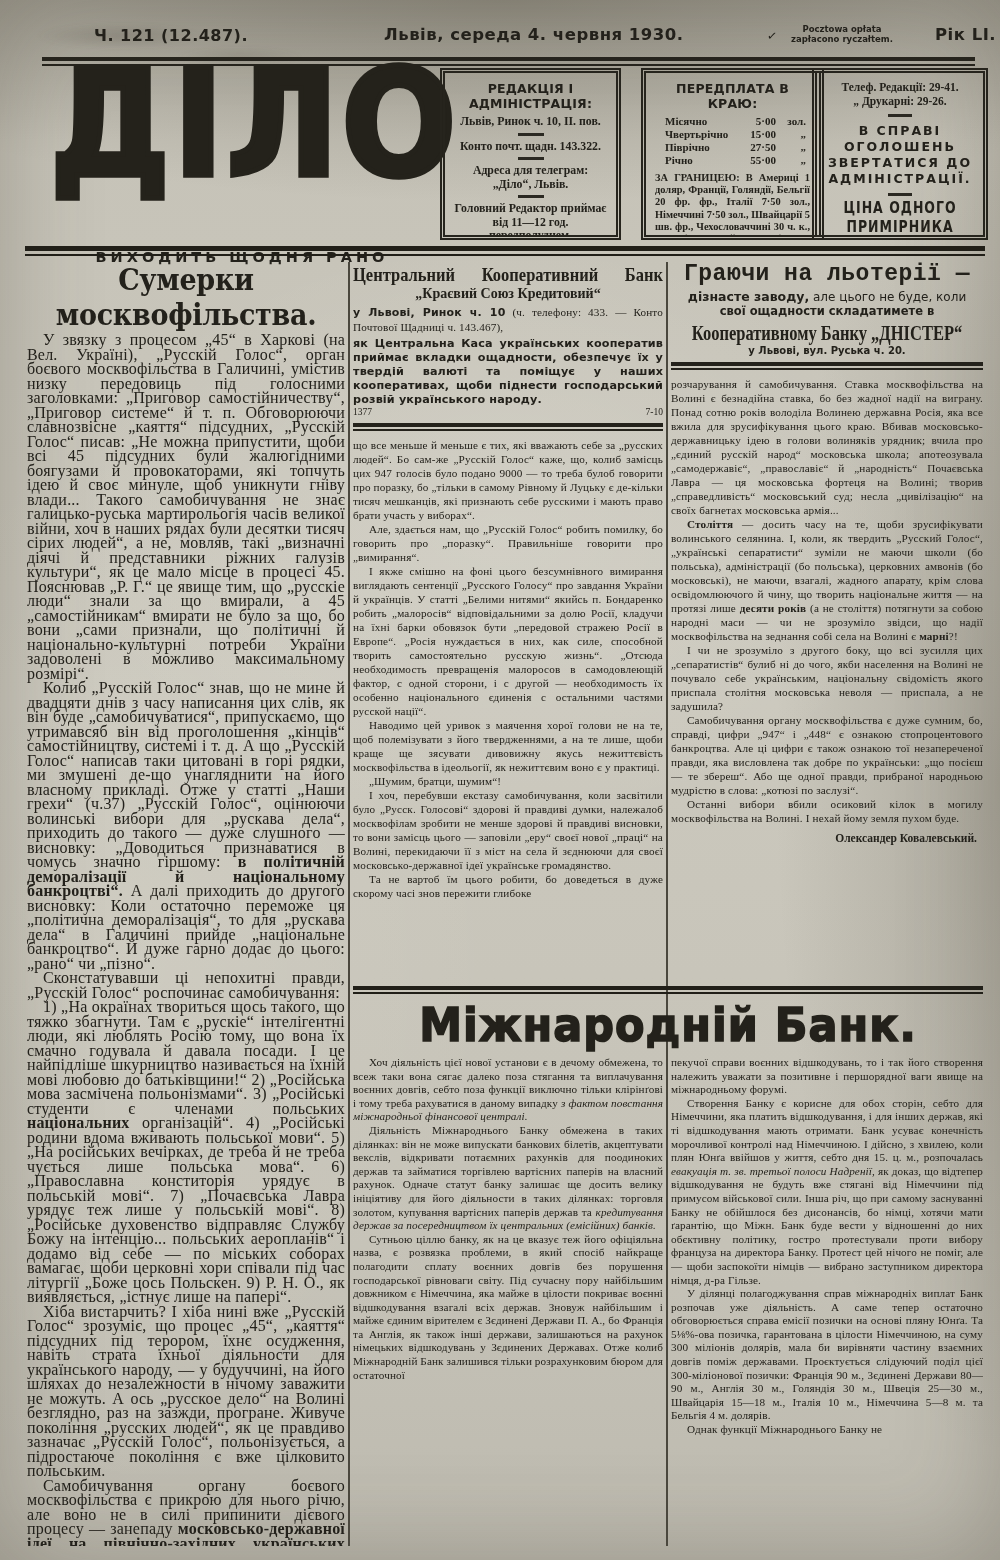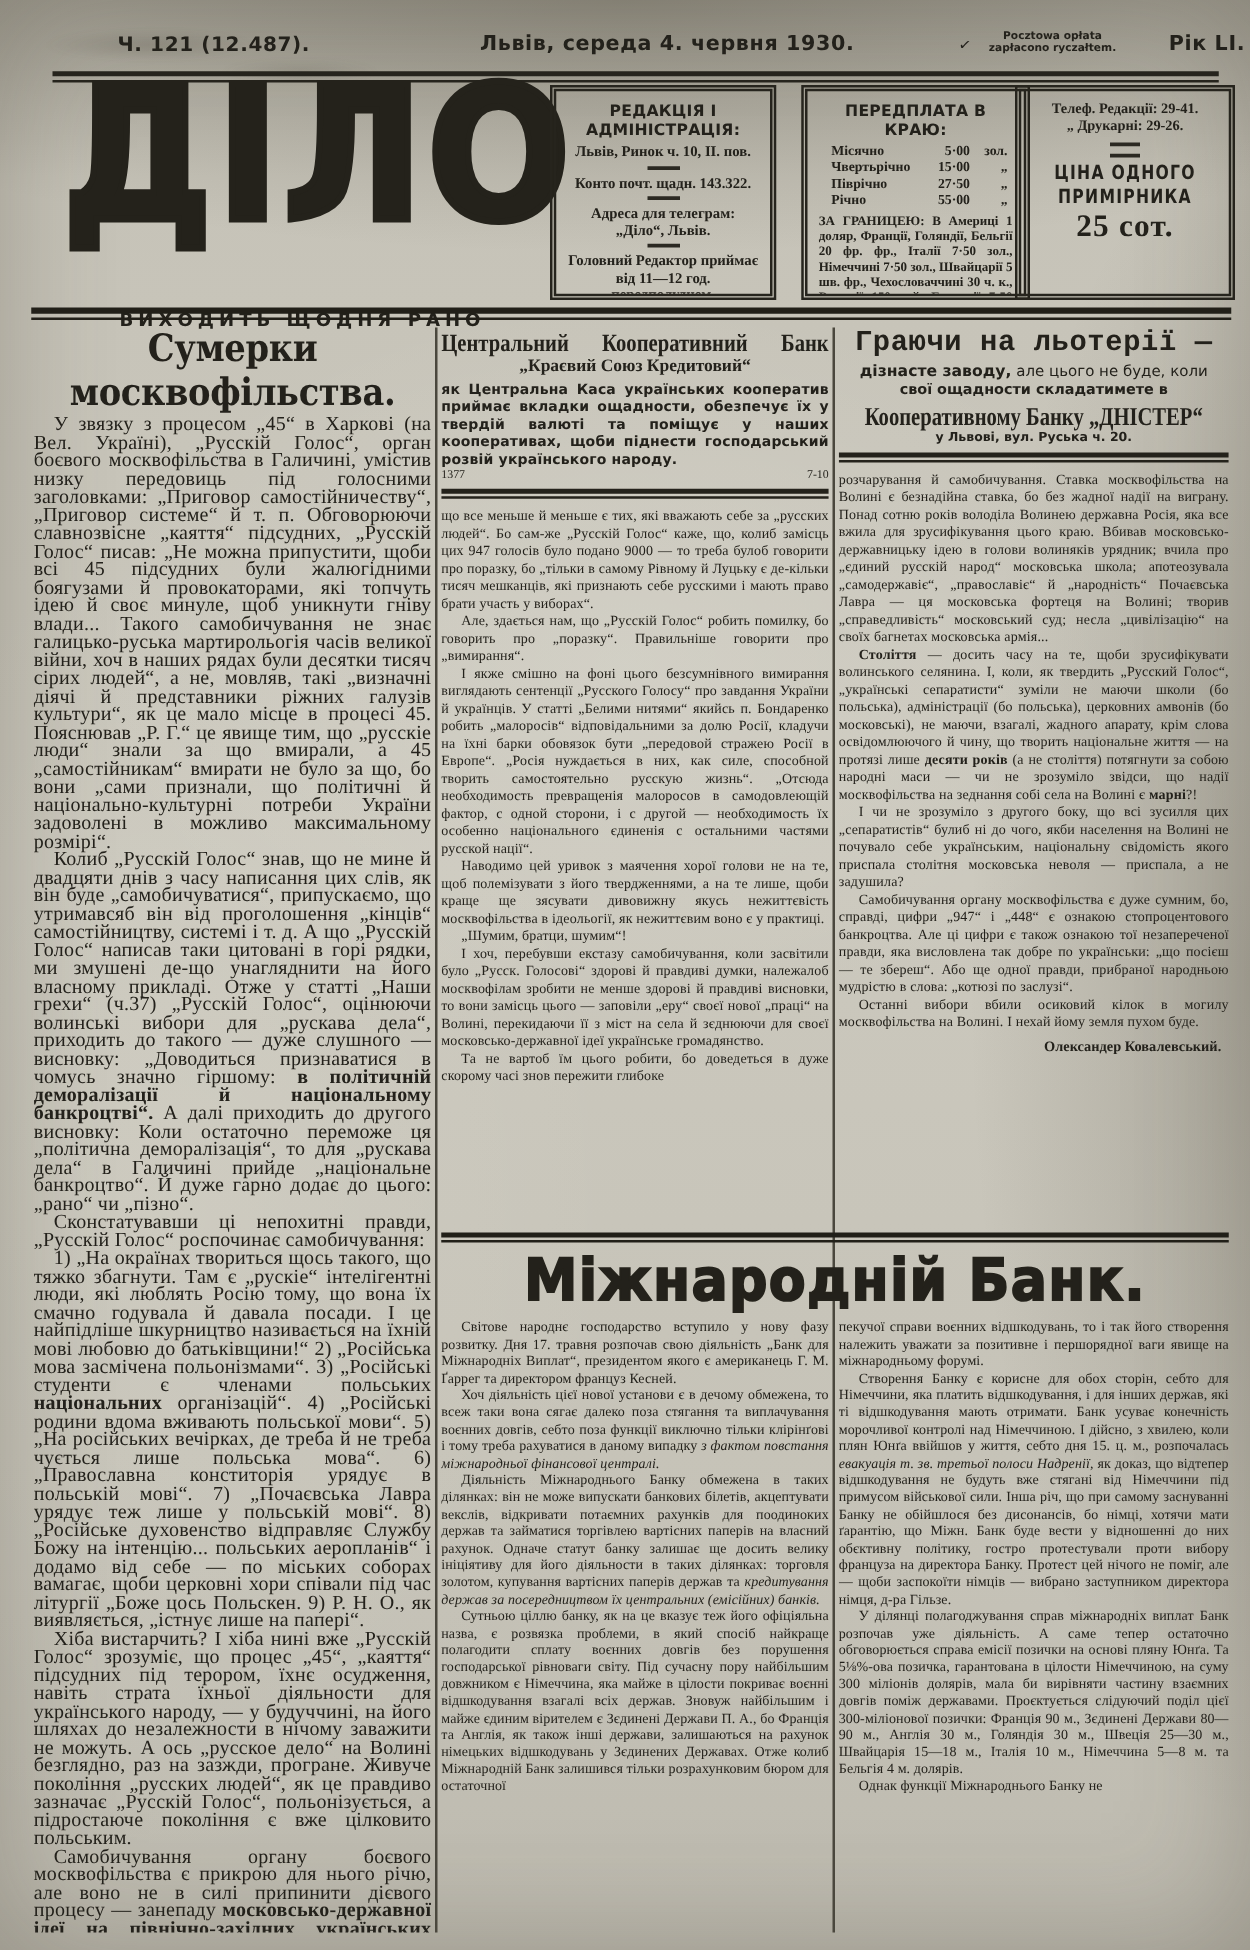--- a/index.html
+++ b/index.html
@@ -152,20 +152,21 @@
       </div>
     <div class="abroad">
         <p class="para noindent"><span class="b ">ЗА ГРАНИЦЕЮ:</span> В Америці 1 доляр, Франції, Голяндії, Бельгії 20 фр. фр., Італії 7·50 зол., Німеччині 7·50 зол., Швайцарії 5 шв. фр., Чехословаччині 30 ч. к., Румунії 150 лей, Болгарії 7·50 зол., Австрії 7·50 зол.— Зміна адреси 1 зол.</p>
       </div>
   </div>
 
   <div class="ibox ibox3">
     <div class="phone-line">Телеф. Редакції: 29-41.</div>
     <div class="phone-line">„   Друкарні: 29-26.</div>
     <div class="divbar"></div>
+    <div class="ad-notice">В СПРАВІ ОГОЛОШЕНЬ ЗВЕРТАТИСЯ ДО АДМІНІСТРАЦІЇ.</div>
     <div class="divbar"></div>
     <div class="price-label">ЦІНА ОДНОГО ПРИМІРНИКА</div>
     <div class="price-value">25 сот.</div>
   </div>
 
   <div class="rule-heavy"></div>
   <div class="vrule vrule1"></div>
   <div class="vrule vrule2"></div>
 
   <div class="col col1">
@@ -178,20 +179,23 @@
         <p class="para">Хіба вистарчить? І хіба нині вже „Русскій Голос“ зрозуміє, що процес „45“, „каяття“ підсудних під терором, їхнє осудження, навіть страта їхньої діяльности для українського народу, — у будуччині, на його шляхах до незалежности в нічому заважити не можуть. А ось „русское дело“ на Волині безглядно, раз на зазжди, програне. Живуче покоління „русских людей“, як це правдиво зазначає „Русскій Голос“, польонізується, а підростаюче покоління є вже цілковито польським.</p>
         <p class="para">Самобичування органу боєвого москвофільства є прикрою для нього річю, але воно не в силі припинити дієвого процесу — занепаду <span class="b ">московсько-державної ідеї на північно-західних українських землях.</span> Самобичування натомісць де-яких підсудних з процесу „45“ виходить з того торжества української національної ідеї на розлогих землях Великої України, яке прагнули їм доказати і судді, і прокуратори, і оборонці, в чому їх цілий час сугестіонували й, кінець кінцем, переконали.</p>
         <p class="para">Полишаючи остаточно мури судової салі, всі підсудні залишилися тим, чим вони й були до процесу і підчас процесу „45“ — <span class="b ">українцями.</span> А натомісць цифри „947“ (до сойму) й „448“ (до сенату) на Волині — свідчать про те,</p>
       </div>
   </div>
 
   <div class="col col2">
     <div class="cad">
       <div class="cad-t1">Центральний Кооперативний Банк</div>
       <div class="cad-t2">„Краєвий Союз Кредитовий“</div>
+      <div class="cad-t3">
+          <p class="para noindent"><span class="b ">у Львові, Ринок ч. 10</span> (ч. телефону: 433. — Конто Почтової Щадниці ч. 143.467),</p>
+        </div>
       <div class="cad-body">
           <p class="para noindent">як Центральна Каса українських кооператив приймає вкладки ощадности, обезпечує їх у твердій валюті та поміщує у наших кооперативах, щоби піднести господарський розвій українського народу.</p>
         </div>
       <div class="cad-refs">
         <span>1377</span>
         <span>7-10</span>
       </div>
       <div class="hr-heavy"></div>
     </div>
     <div>
@@ -222,21 +226,20 @@
         <p class="para">І чи не зрозуміло з другого боку, що всі зусилля цих „сепаратистів“ булиб ні до чого, якби населення на Волині не почувало себе українським, національну свідомість якого приспала столітня московська неволя — приспала, а не задушила?</p>
         <p class="para">Самобичування органу москвофільства є дуже сумним, бо, справді, цифри „947“ і „448“ є ознакою стопроцентового банкроцтва. Але ці цифри є також ознакою тої незапереченої правди, яка висловлена так добре по українськи: „що посієш — те збереш“. Або ще одної правди, прибраної народньою мудрістю в слова: „котюзі по заслузі“.</p>
         <p class="para">Останні вибори вбили осиковий кілок в могилу москвофільства на Волині. І нехай йому земля пухом буде.</p>
       </div>
     <div class="signature">Олександер Ковалевський.</div>
   </div>
 
   <div class="bank-rule"></div>
   <div class="bank-title">Міжнародній Банк.</div>
   <div class="col bankL">
-      <p class="para">Світове народнє господарство вступило у нову фазу розвитку. Дня 17. травня розпочав свою діяльність „Банк для Міжнародніх Виплат“, президентом якого є американець Г. М. Ґаррег та директором француз Кесней.</p>
       <p class="para">Хоч діяльність цієї нової установи є в дечому обмежена, то всеж таки вона сягає далеко поза стягання та виплачування воєнних довгів, себто поза функції виключно тільки клірінґові і тому треба рахуватися в даному випадку <span class="i">з фактом повстання міжнародньої фінансової централі.</span></p>
       <p class="para">Діяльність Міжнароднього Банку обмежена в таких ділянках: він не може випускати банкових білетів, акцептувати векслів, відкривати потаємних рахунків для поодиноких держав та займатися торгівлею вартісних паперів на власний рахунок. Одначе статут банку залишає ще досить велику ініціятиву для його діяльности в таких ділянках: торговля золотом, купування вартісних паперів держав та <span class="i">кредитування держав за посередництвом їх центральних (емісійних) банків.</span></p>
       <p class="para">Сутньою ціллю банку, як на це вказує теж його офіціяльна назва, є розвязка проблеми, в який спосіб найкраще полагодити сплату воєнних довгів без порушення господарської рівноваги світу. Під сучасну пору найбільшим довжником є Німеччина, яка майже в цілости покриває воєнні відшкодування взагалі всіх держав. Зновуж найбільшим і майже єдиним вірителем є Зєдинені Держави П. А., бо Франція та Англія, як також інші держави, залишаються на рахунок німецьких відшкодувань у Зєдинених Державах. Отже колиб Міжнародній Банк залишився тільки розрахунковим бюром для остаточної</p>
     </div>
   <div class="col bankR">
       <p class="para noindent">пекучої справи воєнних відшкодувань, то і так його створення належить уважати за позитивне і першорядної ваги явище на міжнародньому форумі.</p>
       <p class="para">Створення Банку є корисне для обох сторін, себто для Німеччини, яка платить відшкодування, і для інших держав, які ті відшкодування мають отримати. Банк усуває конечність морочливої контролі над Німеччиною. І дійсно, з хвилею, коли плян Юнґа ввійшов у життя, себто дня 15. ц. м., розпочалась <span class="i">евакуація т. зв. третьої полоси Надренії,</span> як доказ, що відтепер відшкодування не будуть вже стягані від Німеччини під примусом військової сили. Інша річ, що при самому заснуванні Банку не обійшлося без дисонансів, бо німці, хотячи мати ґарантію, що Міжн. Банк буде вести у відношенні до них обєктивну політику, гостро протестували проти вибору француза на директора Банку. Протест цей нічого не поміг, але — щоби заспокоїти німців — вибрано заступником директора німця, д-ра Гільзе.</p>
       <p class="para">У ділянці полагоджування справ міжнародніх виплат Банк розпочав уже діяльність. А саме тепер остаточно обговорюється справа емісії позички на основі пляну Юнґа. Та 5⅛%-ова позичка, гарантована в цілости Німеччиною, на суму 300 міліонів долярів, мала би вирівняти частину взаємних довгів поміж державами. Проєктується слідуючий поділ цієї 300-міліонової позички: Франція 90 м., Зєдинені Держави 80—90 м., Англія 30 м., Голяндія 30 м., Швеція 25—30 м., Швайцарія 15—18 м., Італія 10 м., Німеччина 5—8 м. та Бельгія 4 м. долярів.</p>
       <p class="para">Однак функції Міжнароднього Банку не</p>
     </div>

